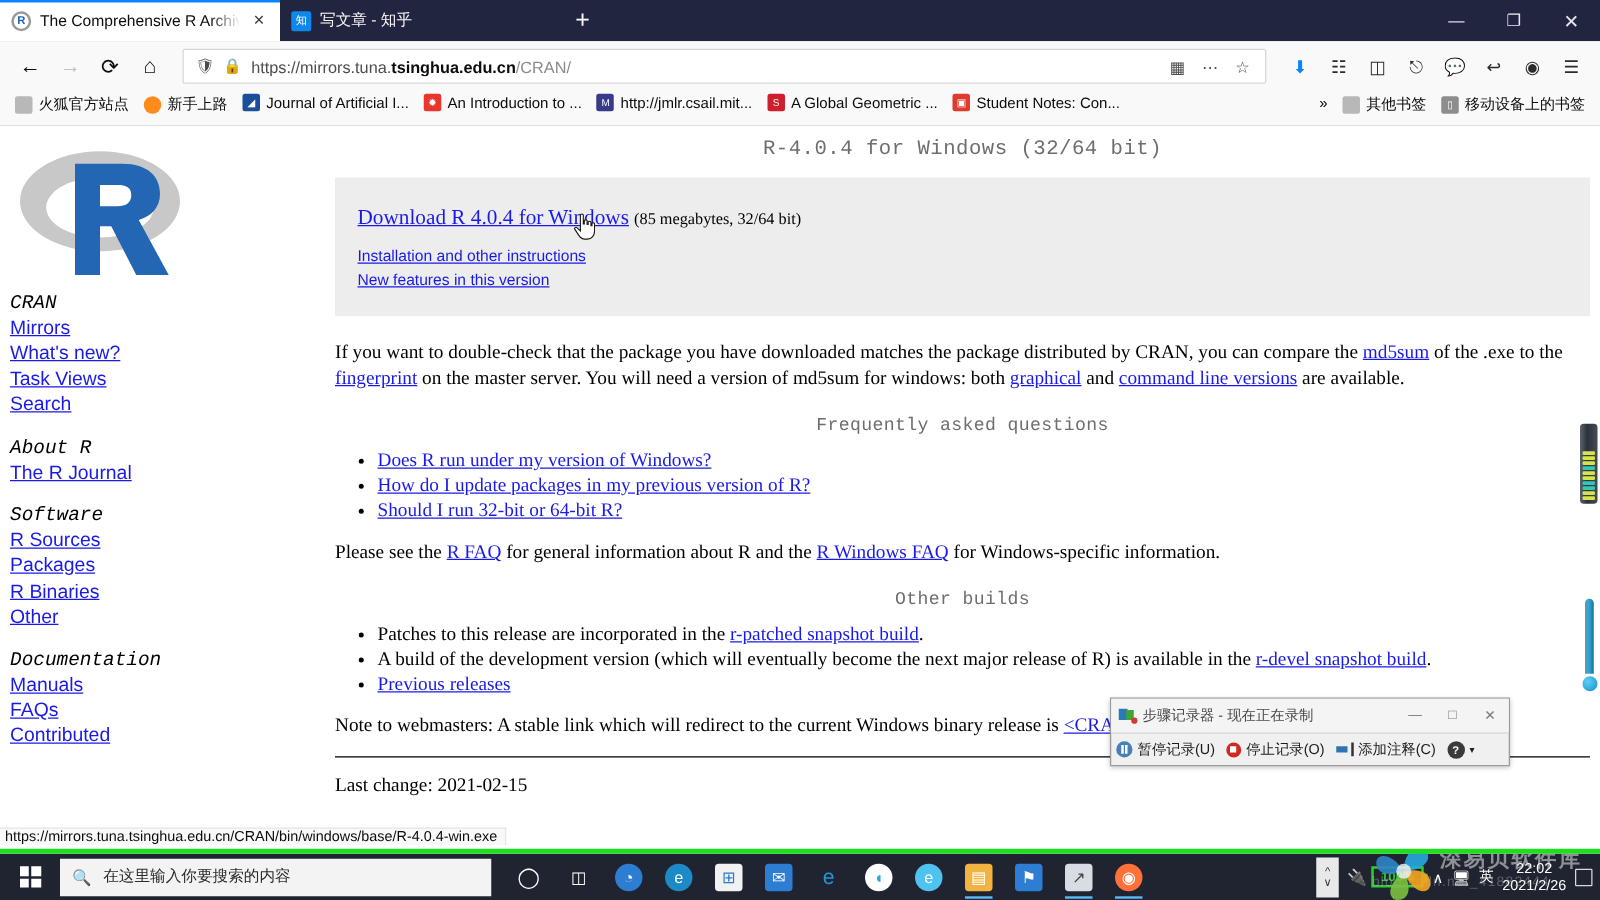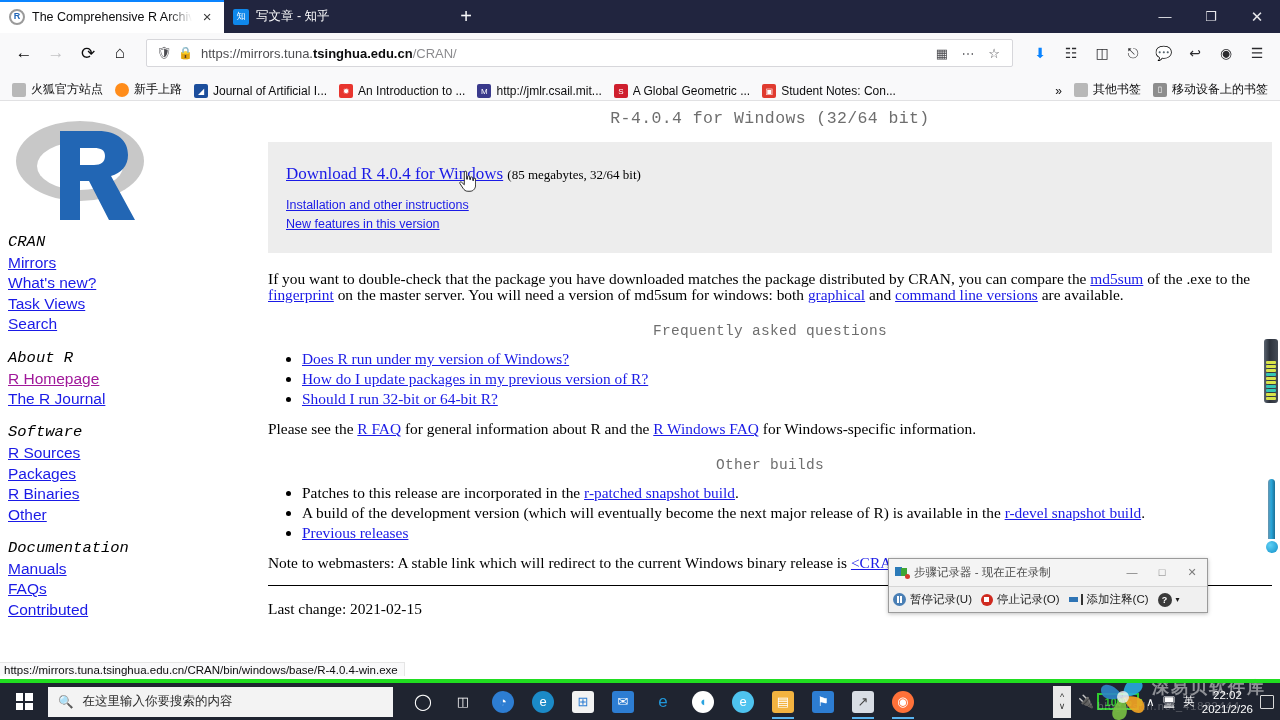--- a/index.html
+++ b/index.html
@@ -83,21 +83,21 @@
   .url-right .ico { width: 24px; text-align: center; color: #4a4a4f; font-size: 13px; }
   .toolicons { display: flex; align-items: center; gap: 1px; margin-left: 6px; }
   .toolicons .ico {
     width: 30px; height: 30px; display: flex; align-items: center; justify-content: center;
     color: #2b2b2e; font-size: 14px;
   }
   .toolicons .ico.dl { color: #0a84ff; }
 
   .bookmarks {
     position: absolute; top: 73px; left: 0; width: 1280px; height: 28px;
-    background: #f9f9fa; display: flex; align-items: flex-end; padding: 0 6px;
+    background: #f9f9fa; display: flex; align-items: flex-start; padding: 0 6px;
     border-bottom: 1px solid #e1e1e3; font-size: 12px; color: #0c0c0d;
     overflow: hidden; white-space: nowrap;
   }
   .bm { display: flex; align-items: center; gap: 5px; padding: 2px 6px; flex: 0 0 auto; }
   .bmi { width: 14px; height: 14px; flex: 0 0 14px; border-radius: 2px;
          display: flex; align-items: center; justify-content: center; font-size: 8px; color: #fff; }
   .bm-label { max-width: 130px; overflow: hidden; text-overflow: ellipsis; }
   .bm-spacer { flex: 1 1 auto; }
 
   
@@ -125,21 +125,21 @@
   }
   .dlbox {
     background: #ededed; padding: 22px 18px 20px; margin-bottom: 18px;
   }
   .dl-main { font-size: 16.5px; margin-bottom: 12px; font-family: "Liberation Serif", serif; }
   .dl-main a { color: #1a1ae6; text-decoration: underline; font-size: 17px; }
   .dl-size { font-size: 13px; color: #000; font-family: "Liberation Serif", serif; }
   .dl-sub { font-size: 12.5px; line-height: 18.5px; }
   .dl-sub a { color: #1a1ae6; text-decoration: underline; display: inline-block; }
   .para {
-    font-family: "Liberation Serif", serif; font-size: 15.4px; line-height: 16px;
+    font-family: "Liberation Serif", serif; font-size: 15.4px; line-height: 21px;
     margin-bottom: 14px; color: #000;
   }
   .para a { color: #1a1ae6; text-decoration: underline; }
   .sect-title {
     font-family: "Liberation Mono", monospace; font-size: 14.5px; color: #6e6e6e;
     text-align: center; padding: 6px 0 10px; letter-spacing: 0.3px;
   }
   ul.faq { margin: 0 0 12px 34px; font-family: "Liberation Serif", serif; font-size: 15.4px; line-height: 20px; }
   ul.faq li { margin-bottom: 0px; }
   ul.faq a { color: #1a1ae6; text-decoration: underline; }
@@ -366,21 +366,20 @@
       <div class="sb-group">
         <div class="sb-head">CRAN</div>
         <a class="sb-link">Mirrors</a>
         <a class="sb-link">What's new?</a>
         <a class="sb-link">Task Views</a>
         <a class="sb-link">Search</a>
       </div>
 
       <div class="sb-group">
         <div class="sb-head">About R</div>
-        <a class="sb-link visited">R Homepage</a>
         <a class="sb-link">The R Journal</a>
       </div>
 
       <div class="sb-group">
         <div class="sb-head">Software</div>
         <a class="sb-link">R Sources</a>
         <a class="sb-link">Packages</a>
         <a class="sb-link">R Binaries</a>
         <a class="sb-link">Other</a>
       </div>

